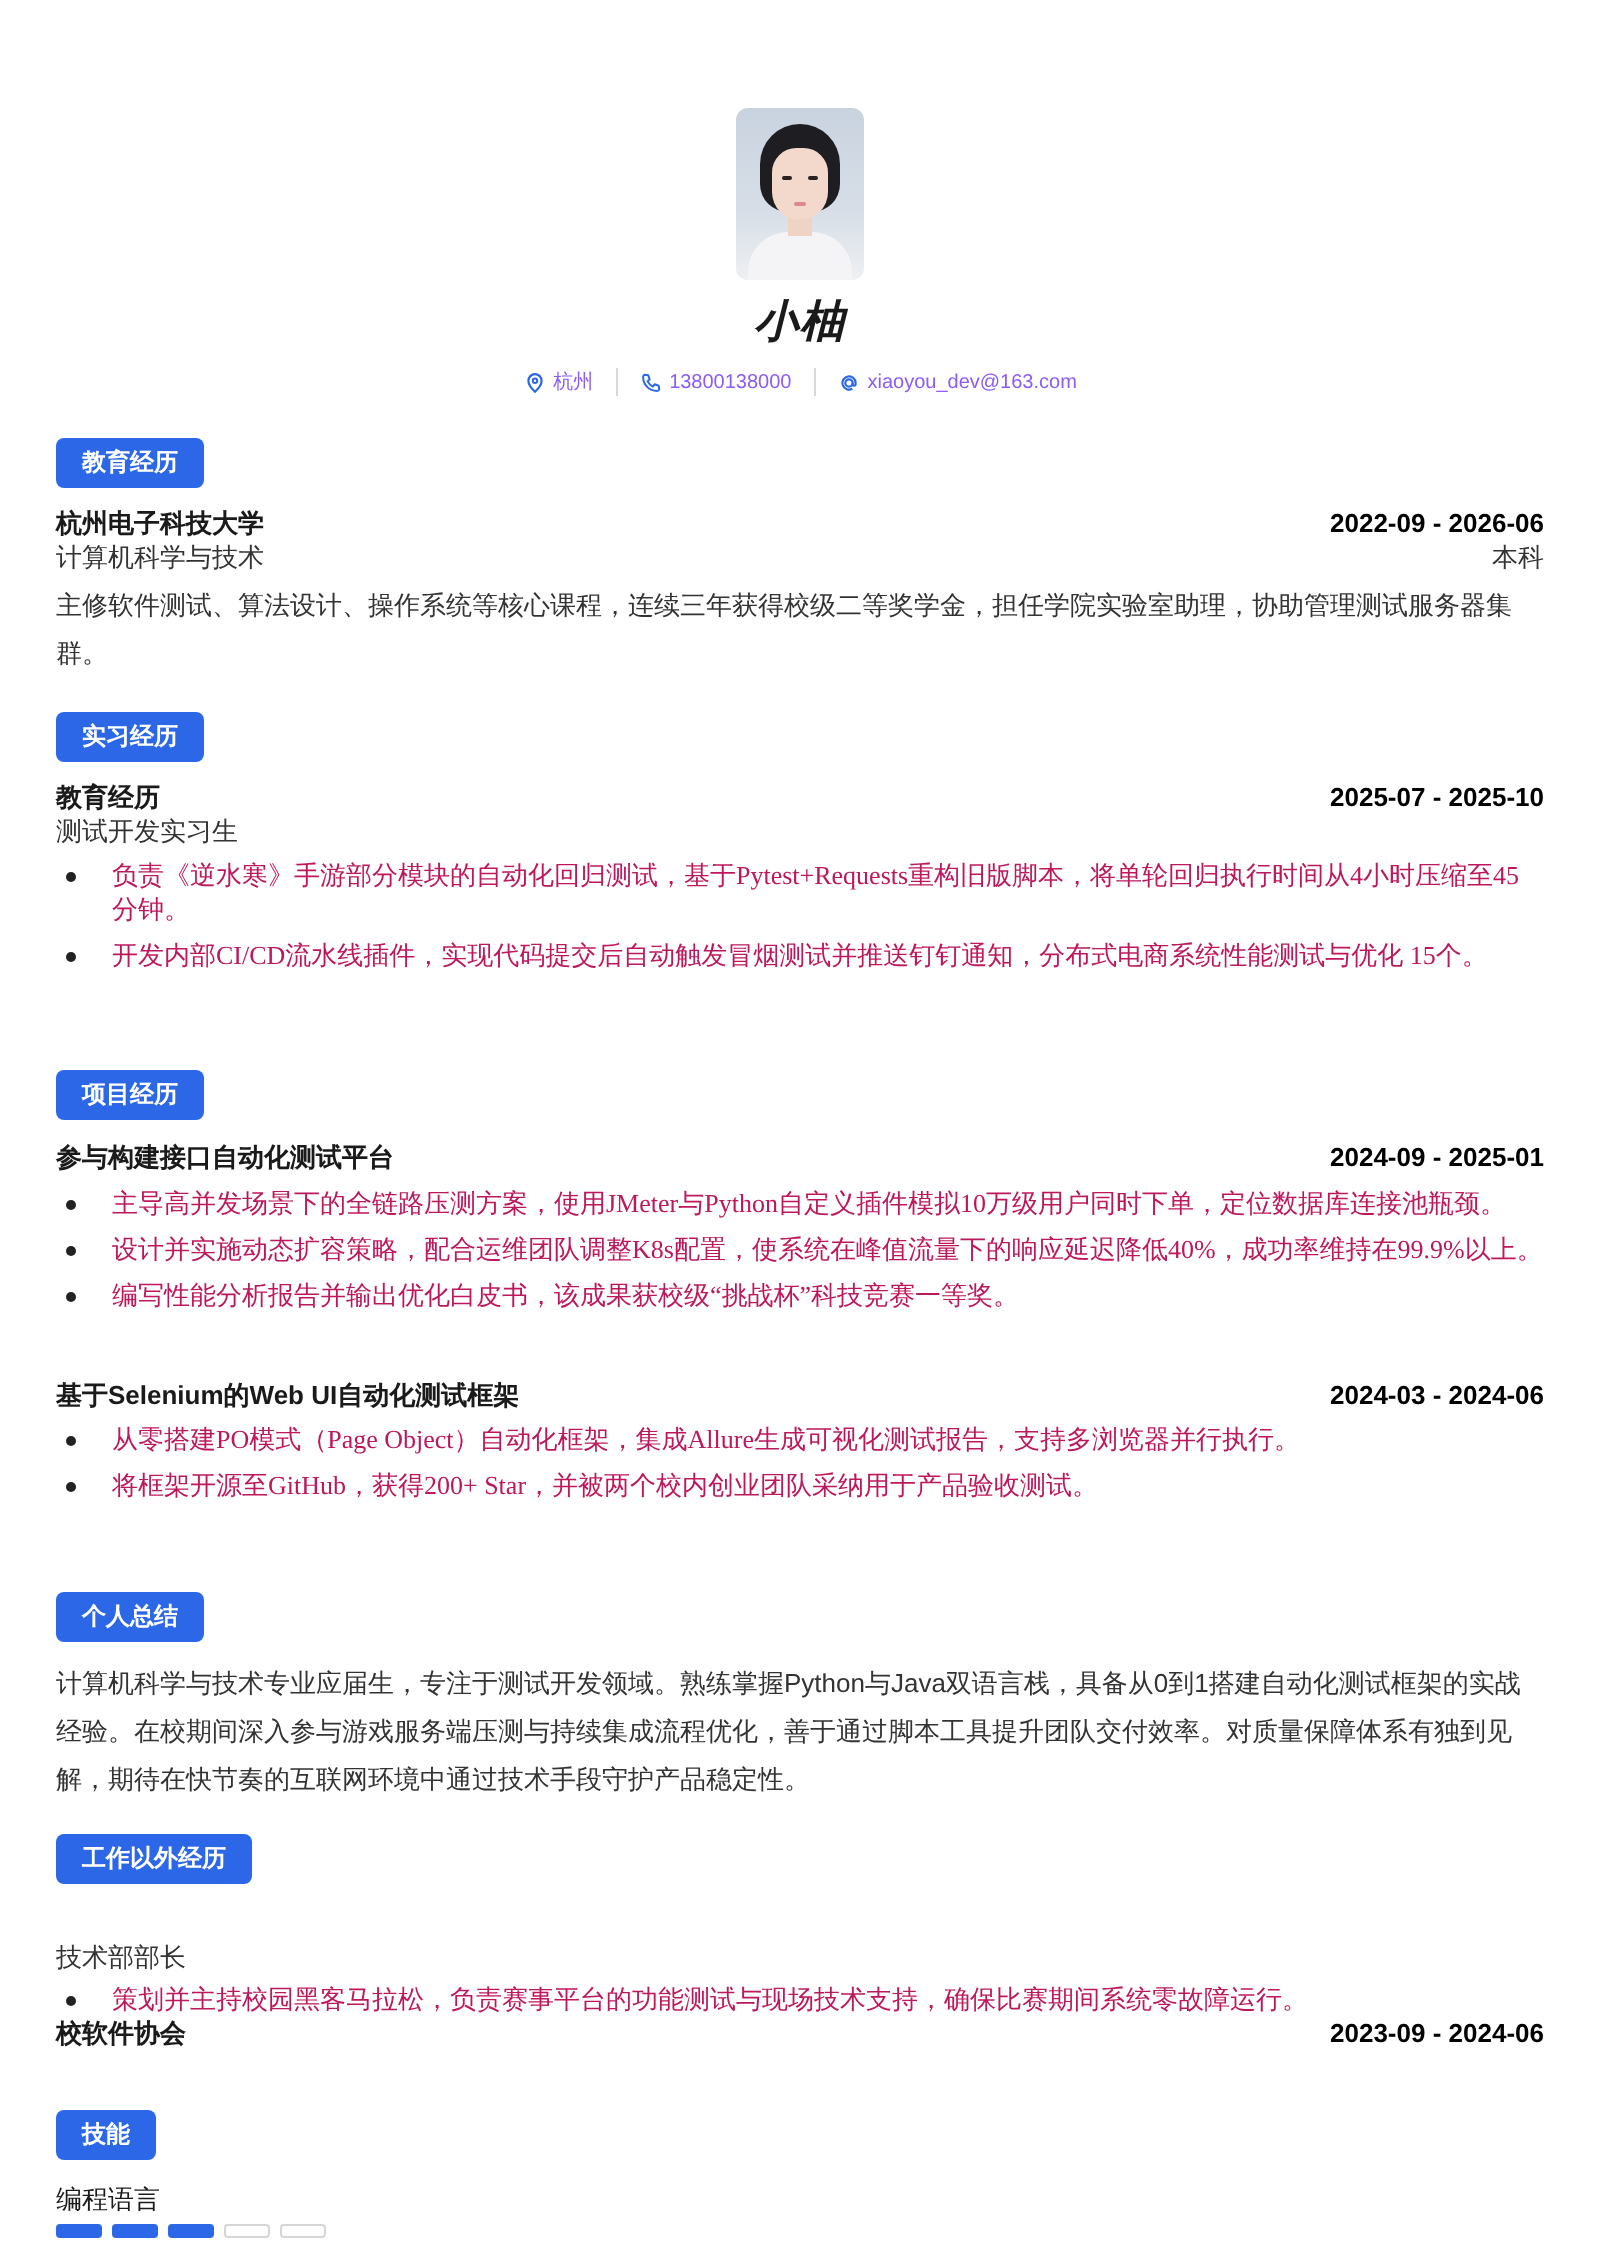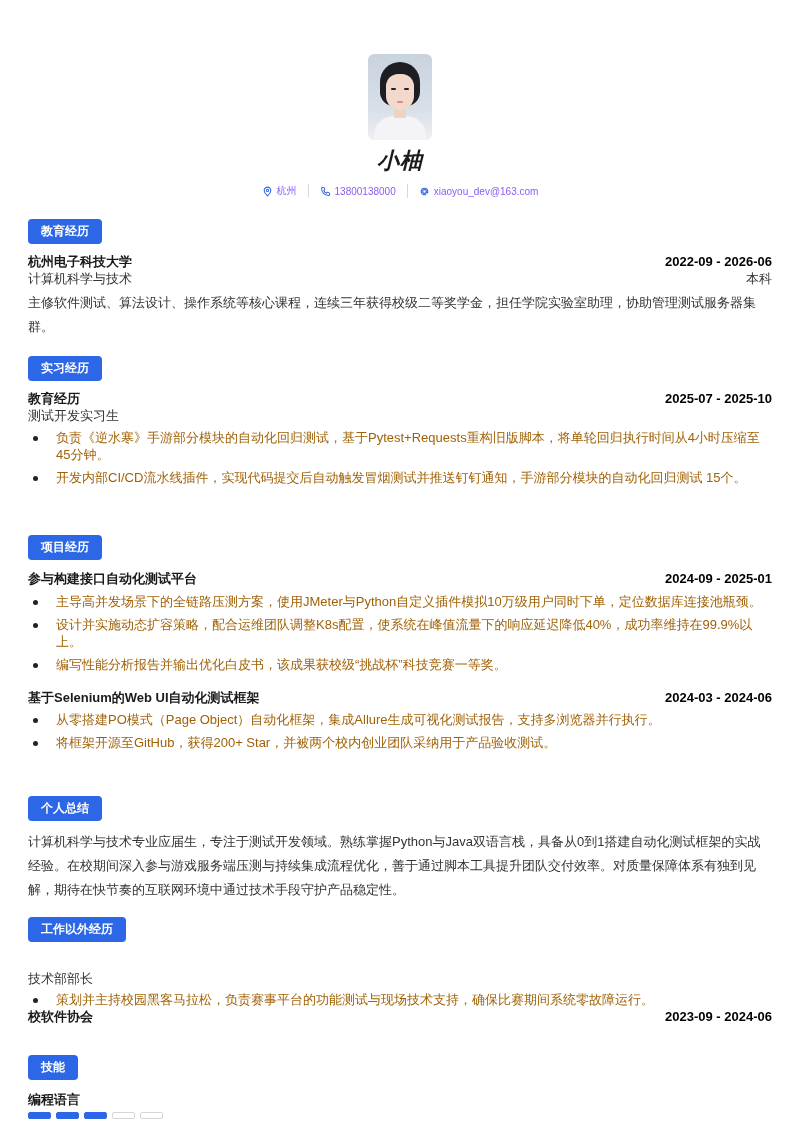--- a/index.html
+++ b/index.html
@@ -26,25 +26,25 @@
   .section-badge {
     position: absolute; left: 28px; height: 25px; padding: 0 13px;
     background: #2b67e6; color: #fff; font-size: 12px; font-weight: bold;
     border-radius: 4px; line-height: 25px;
   }
   .row { position: absolute; left: 28px; width: 744px; display: flex; justify-content: space-between; font-size: 13px; line-height: 18px; align-items: center; }
   .row .title { font-weight: bold; color: #1a1a1a; }
   .row .date { font-weight: bold; color: #000000; }
   .row .sub { color: #333; }
   .para { position: absolute; left: 28px; width: 744px; font-size: 13px; line-height: 24px; color: #333; }
-  .bullets { position: absolute; left: 28px; width: 744px; list-style: none; font-size: 13px; color: #a16207; }
+  .bullets { position: absolute; left: 28px; width: 744px; list-style: none; font-size: 13px; color: #be185d; font-family: Liberation Serif, serif; }
   .bullets li { position: relative; padding-left: 28px; line-height: 17px; margin-bottom: 6px; }
   .bullets li::before { content: ""; position: absolute; left: 5px; top: 7px; width: 5px; height: 5px; border-radius: 50%; background: #222; }
 
-  .skill-title { position: absolute; left: 28px; top: 1091px; font-size: 13px; font-weight: bold; color: #1a1a1a; }
+  .skill-title { position: absolute; left: 28px; top: 1091px; font-size: 13px; font-weight: normal; color: #1a1a1a; }
   .skill-bars { position: absolute; left: 28px; top: 1112px; display: flex; gap: 5px; }
   .skill-bars span { width: 23px; height: 7px; border-radius: 2px; border: 1px solid #d6d6d6; background: #fff; }
   .skill-bars span.on { background: #2b67e6; border-color: #2b67e6; }
 </style>
 </head>
 <body>
 
 <div class="photo">
   <div class="body"></div>
   <div class="neck"></div>
@@ -96,21 +96,21 @@
 <div class="section-badge" style="top:356px">实习经历</div>
 <div class="row" style="top:390px">
   <span class="title">教育经历</span>
   <span class="date">2025-07 - 2025-10</span>
 </div>
 <div class="row" style="top:407px">
   <span class="sub">测试开发实习生</span>
 </div>
 <ul class="bullets" style="top:429px">
   <li>负责《逆水寒》手游部分模块的自动化回归测试，基于Pytest+Requests重构旧版脚本，将单轮回归执行时间从4小时压缩至45分钟。</li>
-  <li>开发内部CI/CD流水线插件，实现代码提交后自动触发冒烟测试并推送钉钉通知，手游部分模块的自动化回归测试 15个。</li>
+  <li>开发内部CI/CD流水线插件，实现代码提交后自动触发冒烟测试并推送钉钉通知，分布式电商系统性能测试与优化 15个。</li>
 </ul>
 
 <div class="section-badge" style="top:535px">项目经历</div>
 <div class="row" style="top:570px">
   <span class="title">参与构建接口自动化测试平台</span>
   <span class="date">2024-09 - 2025-01</span>
 </div>
 <ul class="bullets" style="top:593px">
   <li>主导高并发场景下的全链路压测方案，使用JMeter与Python自定义插件模拟10万级用户同时下单，定位数据库连接池瓶颈。</li>
   <li>设计并实施动态扩容策略，配合运维团队调整K8s配置，使系统在峰值流量下的响应延迟降低40%，成功率维持在99.9%以上。</li>

